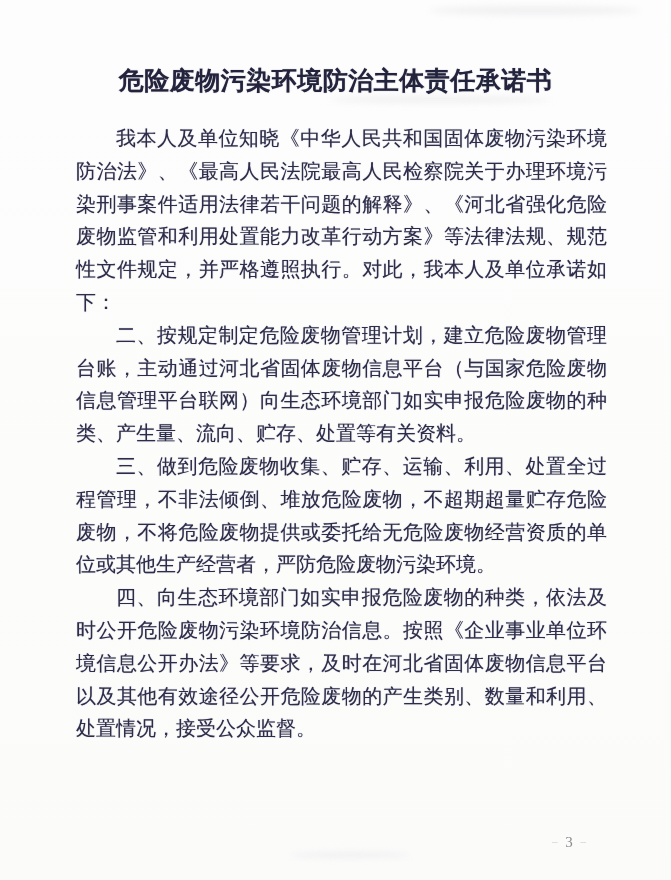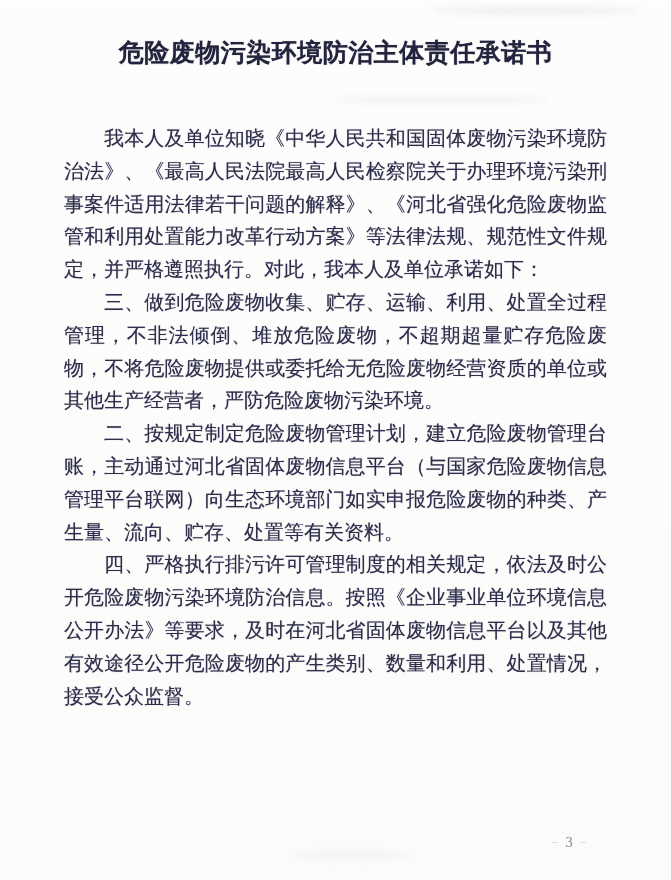--- a/index.html
+++ b/index.html
@@ -26,32 +26,32 @@
     pointer-events: none;
   }
   .artifact.a1 { left: 430px; top: 6px;  width: 210px; height: 9px; }
   .artifact.a2 { left: 330px; top: 96px; width: 220px; height: 7px; }
   .artifact.a3 { left: 290px; top: 852px; width: 120px; height: 6px; }
 
   .doc-title {
     position: absolute;
     left: 0;
     right: 0;
-    top: 36px;
+    top: 64px;
     margin: 0;
     text-align: center;
     font-size: 25px;
     font-weight: bold;
     letter-spacing: 0.5px;
     color: #23233d;
     text-shadow: 0 0 1px rgba(35, 35, 61, 0.55);
   }
   .doc-body {
     position: absolute;
-    left: 64px;
+    left: 76px;
     right: 64px;
     top: 122px;
     font-size: 20px;
     line-height: 32.8px;
     text-align: justify;
     color: #2d2d4b;
     text-shadow: 0 0 1px rgba(45, 45, 75, 0.45);
   }
   .doc-body p {
     margin: 0;
@@ -80,23 +80,23 @@
 <div class="page">
 
   <div class="artifact a1"></div>
   <div class="artifact a2"></div>
   <div class="artifact a3"></div>
 
   <h1 class="doc-title">危险废物污染环境防治主体责任承诺书</h1>
 
   <div class="doc-body">
     <p>我本人及单位知晓《中华人民共和国固体废物污染环境防治法》、《最高人民法院最高人民检察院关于办理环境污染刑事案件适用法律若干问题的解释》、《河北省强化危险废物监管和利用处置能力改革行动方案》等法律法规、规范性文件规定，并严格遵照执行。对此，我本人及单位承诺如下：</p>
+    <p>二、按规定制定危险废物管理计划，建立危险废物管理台账，主动通过河北省固体废物信息平台（与国家危险废物信息管理平台联网）向生态环境部门如实申报危险废物的种类、产生量、流向、贮存、处置等有关资料。</p>
     <p>三、做到危险废物收集、贮存、运输、利用、处置全过程管理，不非法倾倒、堆放危险废物，不超期超量贮存危险废物，不将危险废物提供或委托给无危险废物经营资质的单位或其他生产经营者，严防危险废物污染环境。</p>
-    <p>二、按规定制定危险废物管理计划，建立危险废物管理台账，主动通过河北省固体废物信息平台（与国家危险废物信息管理平台联网）向生态环境部门如实申报危险废物的种类、产生量、流向、贮存、处置等有关资料。</p>
-    <p>四、严格执行排污许可管理制度的相关规定，依法及时公开危险废物污染环境防治信息。按照《企业事业单位环境信息公开办法》等要求，及时在河北省固体废物信息平台以及其他有效途径公开危险废物的产生类别、数量和利用、处置情况，接受公众监督。</p>
+    <p>四、向生态环境部门如实申报危险废物的种类，依法及时公开危险废物污染环境防治信息。按照《企业事业单位环境信息公开办法》等要求，及时在河北省固体废物信息平台以及其他有效途径公开危险废物的产生类别、数量和利用、处置情况，接受公众监督。</p>
   </div>
 
   <div class="page-number">
     <span class="dash">–</span>
     <span>3</span>
     <span class="dash">–</span>
   </div>
 
 </div>
 

